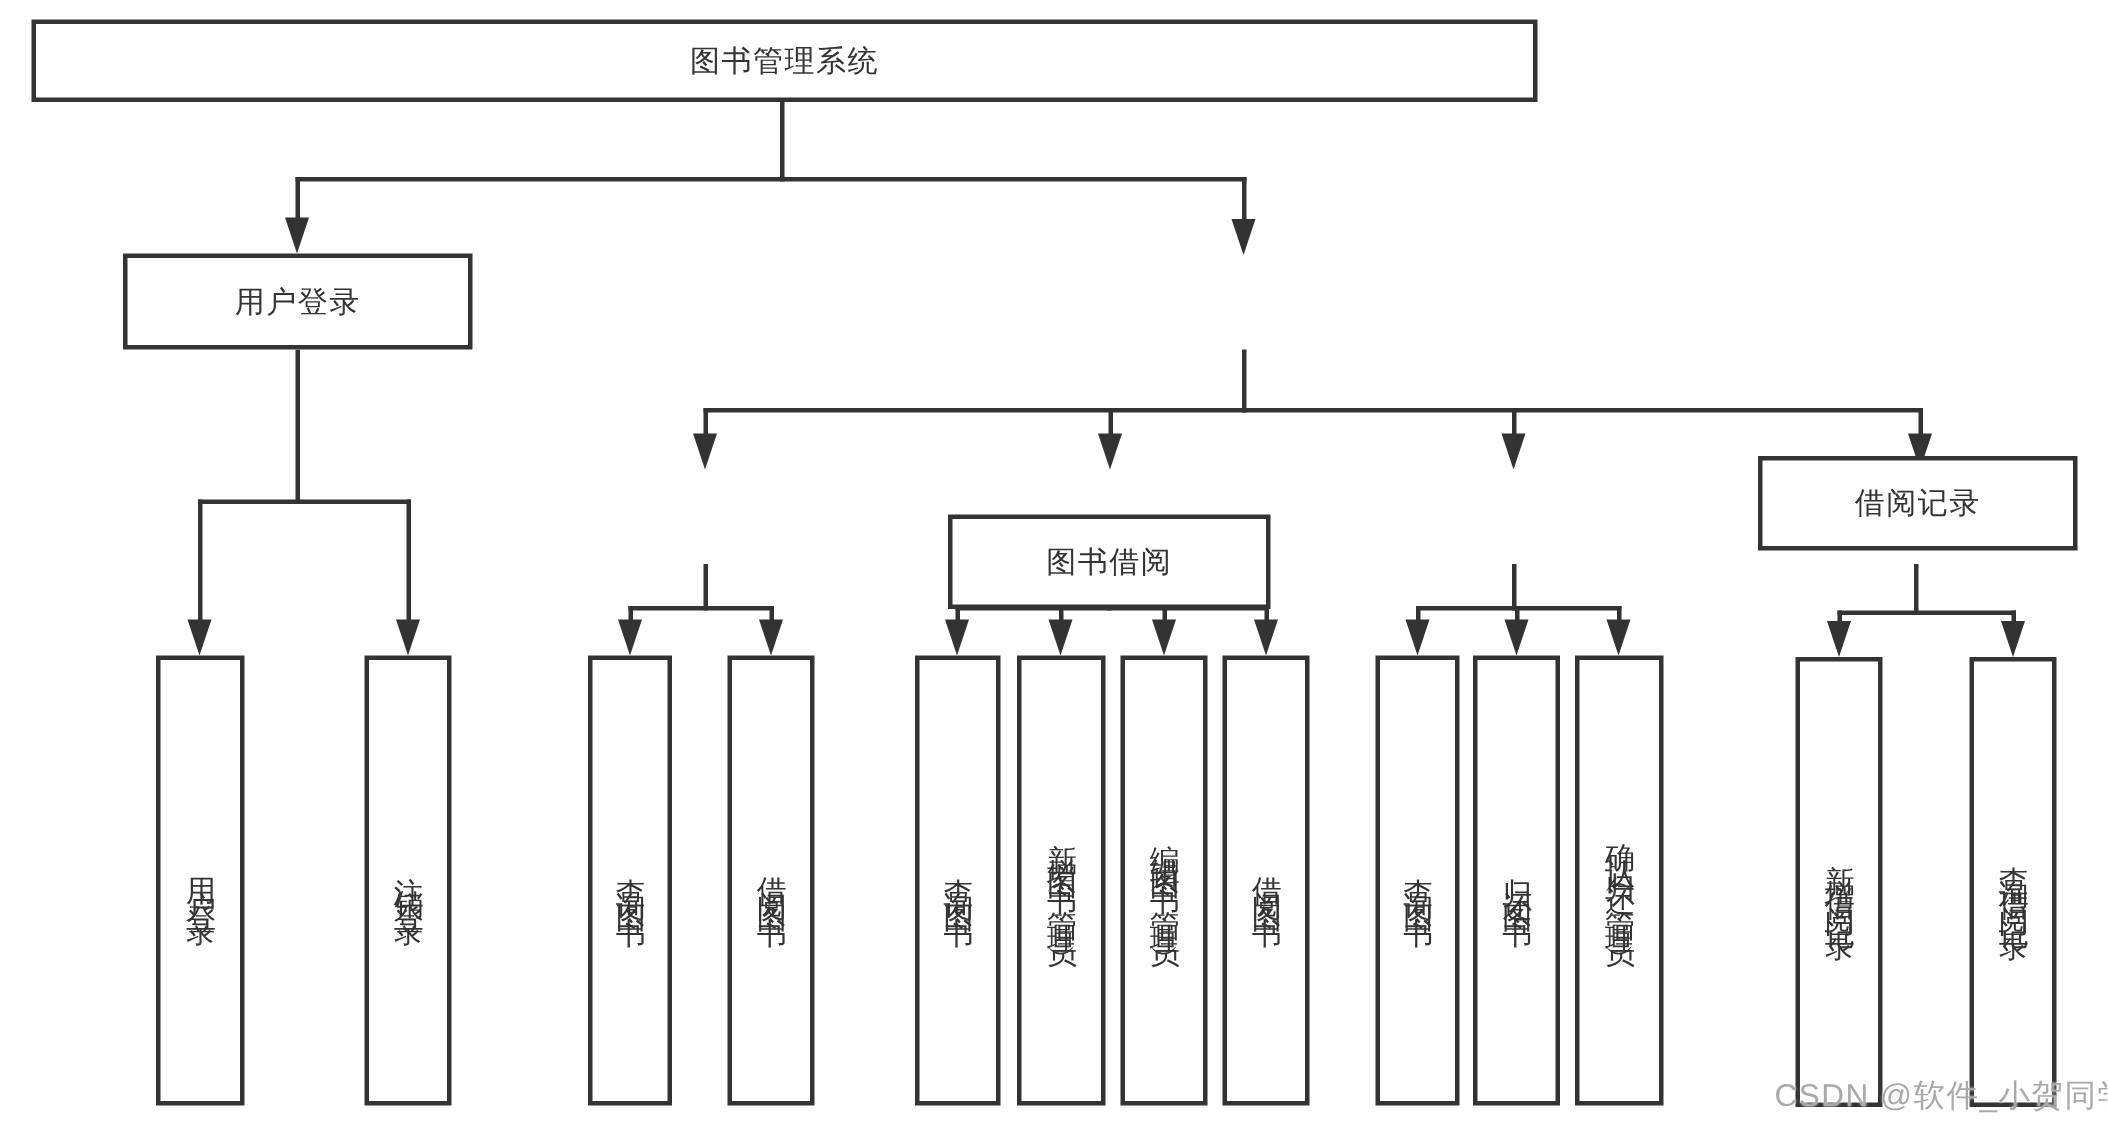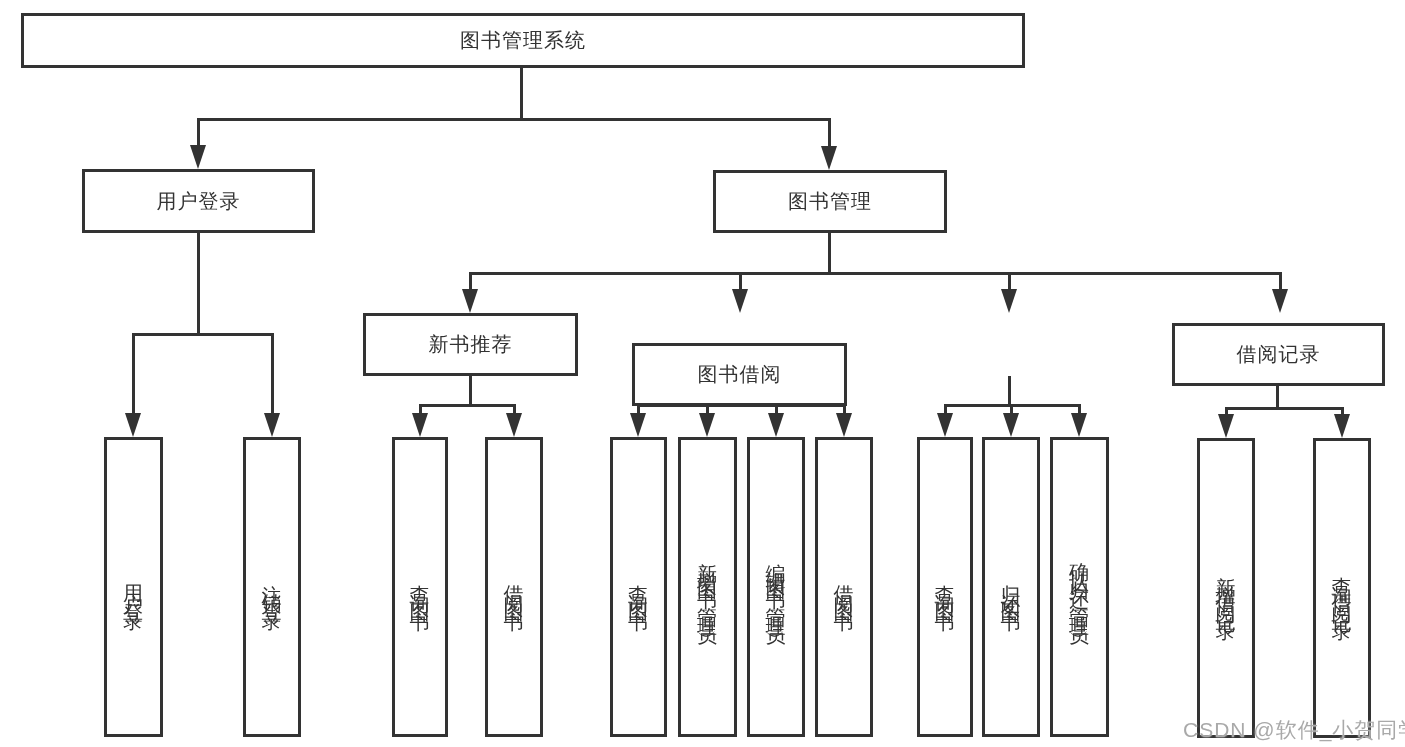--- a/index.html
+++ b/index.html
@@ -43,49 +43,43 @@
   <div class="v" style="left:520px;top:66px;height:55px;"></div>
   <div class="h" style="left:197px;top:118px;width:634px;"></div>
   <div class="v" style="left:197px;top:118px;height:32px;"></div>
   <div class="v" style="left:828px;top:118px;height:32px;"></div>
   <div class="ar" style="left:190px;top:145px;"></div>
   <div class="ar" style="left:821px;top:146px;"></div>
 
   <div class="node" style="left:82px;top:169px;width:233px;height:64px;">
     <span class="lbl">用户登录</span>
   </div>
-  <div class="node" style="left:713px;top:170px;width:234px;height:63px;">
-    <span class="lbl">图书管理</span>
-  </div>
 
   <div class="v" style="left:197px;top:233px;height:103px;"></div>
   <div class="h" style="left:132px;top:333px;width:142px;"></div>
   <div class="v" style="left:132px;top:333px;height:84px;"></div>
   <div class="v" style="left:271px;top:333px;height:84px;"></div>
   <div class="ar" style="left:125px;top:413px;"></div>
   <div class="ar" style="left:264px;top:413px;"></div>
 
   <div class="v" style="left:828px;top:233px;height:42px;"></div>
   <div class="h" style="left:469px;top:272px;width:813px;"></div>
   <div class="v" style="left:469px;top:272px;height:20px;"></div>
   <div class="v" style="left:739px;top:272px;height:20px;"></div>
   <div class="v" style="left:1008px;top:272px;height:20px;"></div>
   <div class="v" style="left:1279px;top:272px;height:20px;"></div>
   <div class="ar" style="left:462px;top:289px;"></div>
   <div class="ar" style="left:732px;top:289px;"></div>
   <div class="ar" style="left:1001px;top:289px;"></div>
   <div class="ar" style="left:1272px;top:289px;"></div>
 
-  <div class="node" style="left:363px;top:313px;width:215px;height:63px;">
-    <span class="lbl">新书推荐</span>
-  </div>
   <div class="node" style="left:632px;top:313px;width:215px;height:63px;margin-top:30px;">
     <span class="lbl">图书借阅</span>
   </div>
-  <div class="node" style="left:1172px;top:323px;width:213px;height:63px;">
+  <div class="node" style="left:1172px;top:304px;width:213px;height:63px;">
     <span class="lbl">借阅记录</span>
   </div>
 
   <div class="v" style="left:469px;top:376px;height:31px;"></div>
   <div class="h" style="left:419px;top:404px;width:97px;"></div>
   <div class="v" style="left:419px;top:404px;height:14px;"></div>
   <div class="v" style="left:513px;top:404px;height:14px;"></div>
   <div class="ar" style="left:412px;top:413px;"></div>
   <div class="ar" style="left:506px;top:413px;"></div>
 

